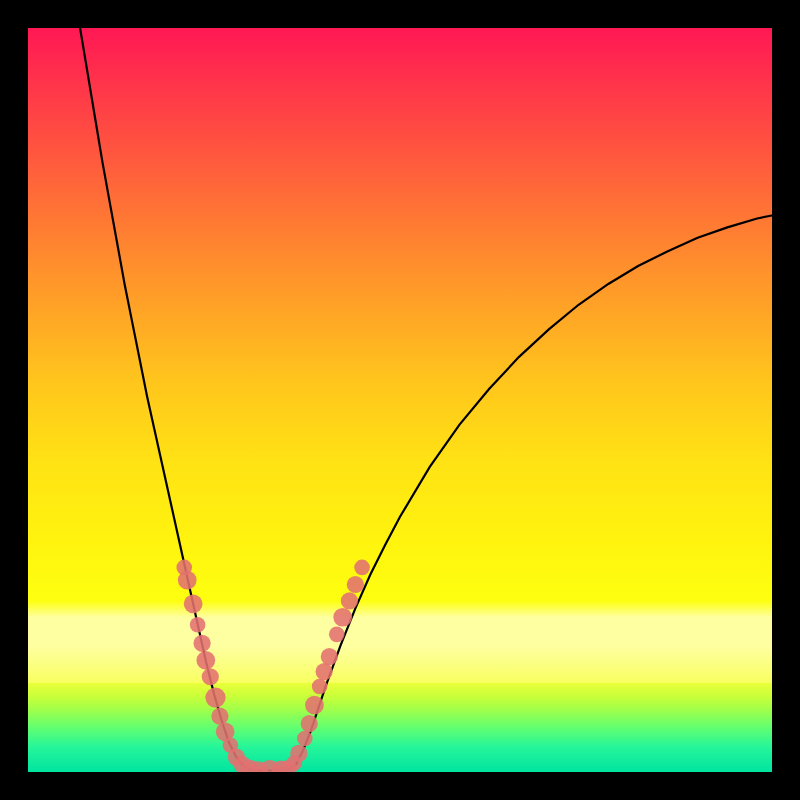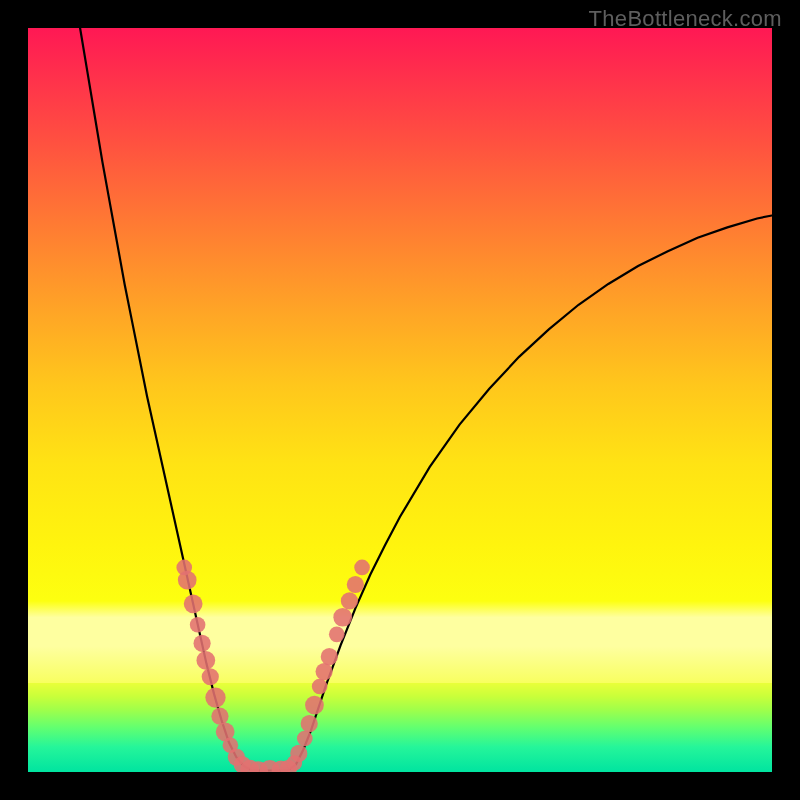--- a/index.html
+++ b/index.html
@@ -71,21 +71,20 @@
   }
   .dot-cluster circle {
     fill: #e27171;
     fill-opacity: 0.88;
   }
 </style>
 </head>
 <body>
 
 <div class="outer">
-  <div class="watermark">TheBottleneck.com</div>
   <div class="plot">
     <div class="gradient">
       <div class="top-grad"></div>
       <div class="mid-pale"></div>
       <div class="green-bands"></div>
     </div>
     <svg class="curve" viewBox="0 0 744 744" preserveAspectRatio="none">
       <path id="curve-path" fill="none" stroke="#000000" stroke-width="2.2" stroke-linecap="round" d="M52.08 0.00 L59.52 44.64 L66.96 89.28 L74.40 133.92 L81.84 174.84 L89.28 215.76 L96.72 256.68 L104.16 293.88 L111.60 331.08 L119.04 368.28 L126.48 401.76 L133.92 435.24 L141.36 468.72 L148.80 502.20 L156.24 535.68 L163.68 569.16 L171.12 602.64 L178.56 636.12 L186.00 665.88 L193.44 691.92 L200.88 714.24 L208.32 729.12 L215.76 738.05 L223.20 742.14 L223.20 742.14 L230.64 742.51 L238.08 742.51 L245.52 742.51 L252.96 742.36 L260.40 742.14 L260.40 742.14 L267.84 736.56 L275.28 721.68 L282.72 703.08 L290.16 680.76 L297.60 658.44 L312.48 617.52 L327.36 580.32 L342.24 546.84 L357.12 517.08 L372.00 488.81 L401.76 438.96 L431.52 396.55 L461.28 360.84 L491.04 328.85 L520.80 301.32 L550.56 276.77 L580.32 255.94 L610.08 238.08 L639.84 223.20 L669.60 209.81 L699.36 199.39 L729.12 190.46 L744.00 187.49 "></path>
       <g id="dots" class="dot-cluster" fill="#e27171">
           <circle cx="156.24" cy="539.40" r="7.81"></circle>

